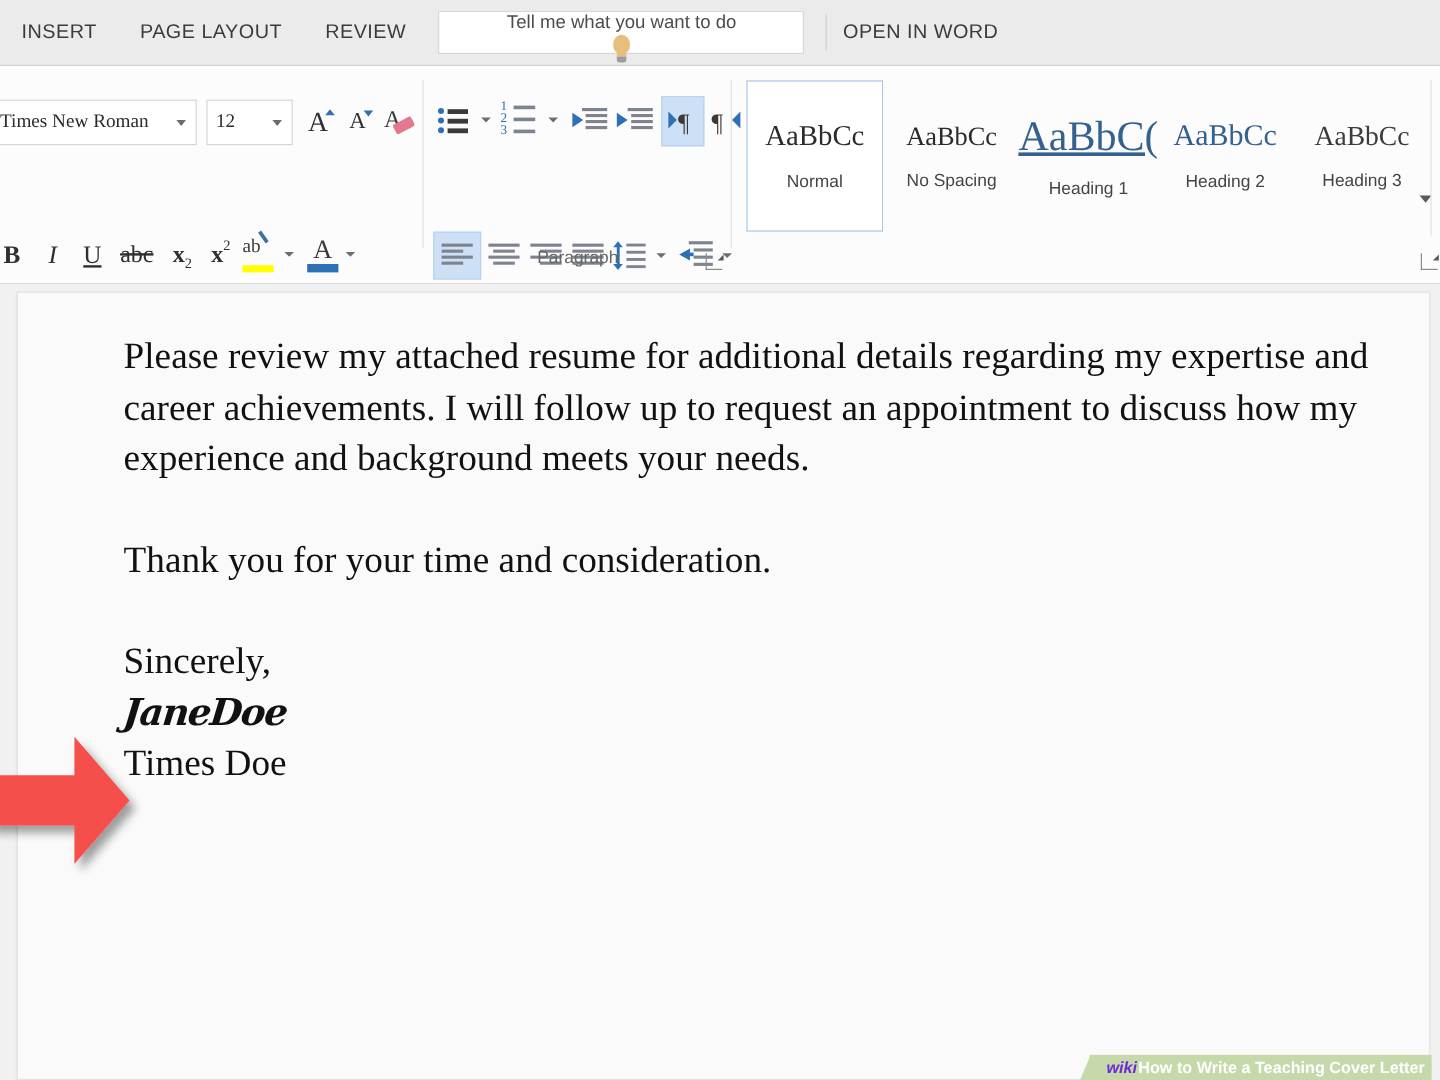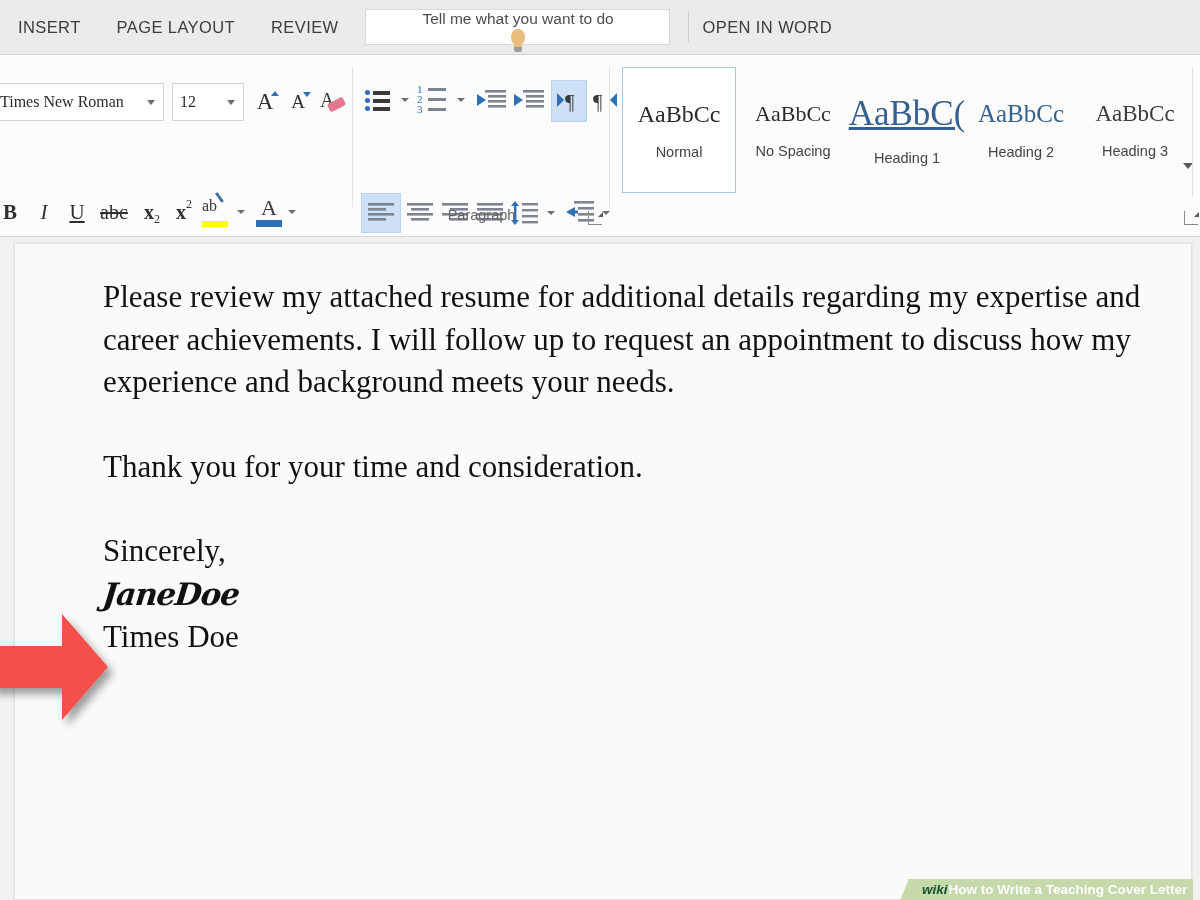--- a/index.html
+++ b/index.html
@@ -182,21 +182,21 @@
   
   .watermark {
     position: absolute; left: 908px; top: 879px;
     height: 21px; padding: 0 6px 0 14px;
     background: #c5d9ab;
     display: flex; align-items: center;
     color: #ffffff; font-size: 13.5px; font-weight: bold;
     white-space: nowrap;
   }
   .watermark .wiki {
-    color: #14532d; font-style: italic; font-weight: bold;
+    color: #6d28d9; font-style: italic; font-weight: bold;
     margin-right: 1px;
   }
   .wm-notch {
     position: absolute; left: 900px; top: 879px;
     width: 0; height: 0;
     border-top: 21px solid transparent;
     border-right: 9px solid #c5d9ab;
   }
 
   

